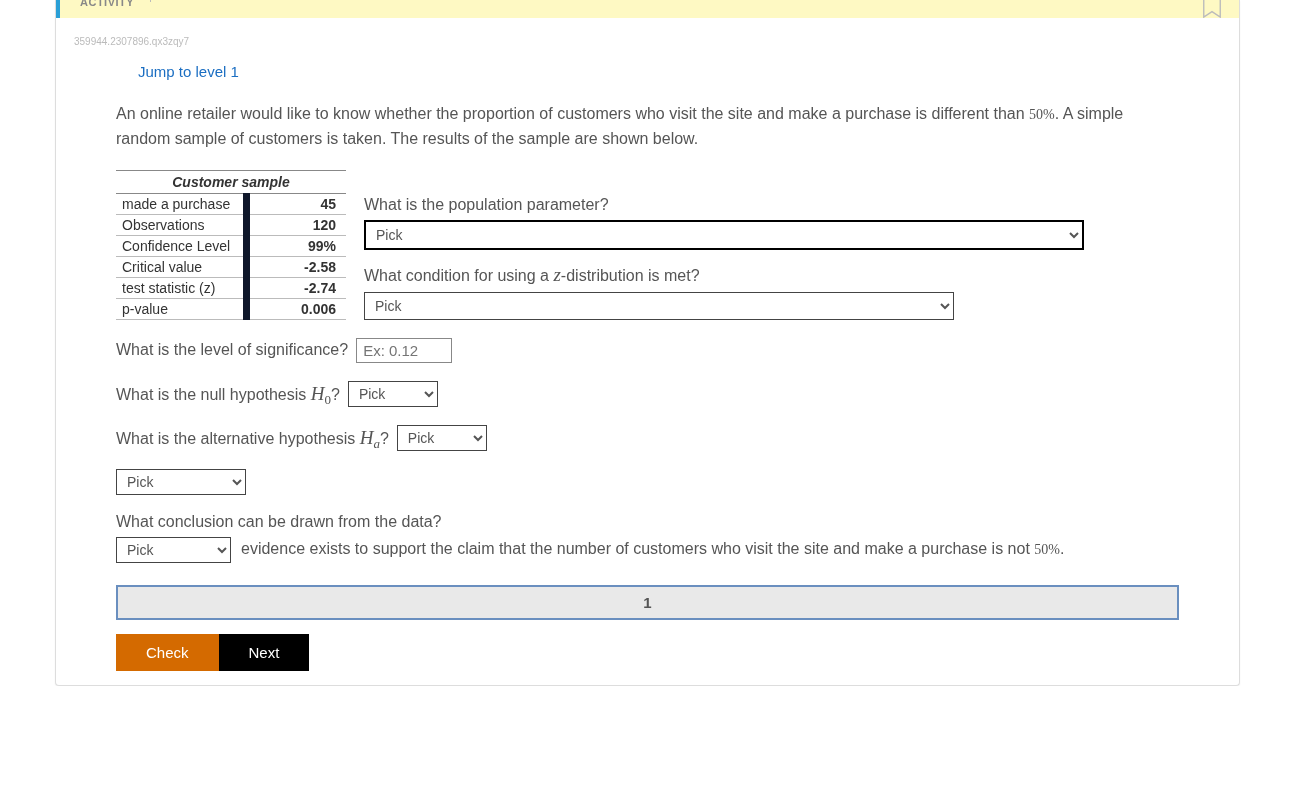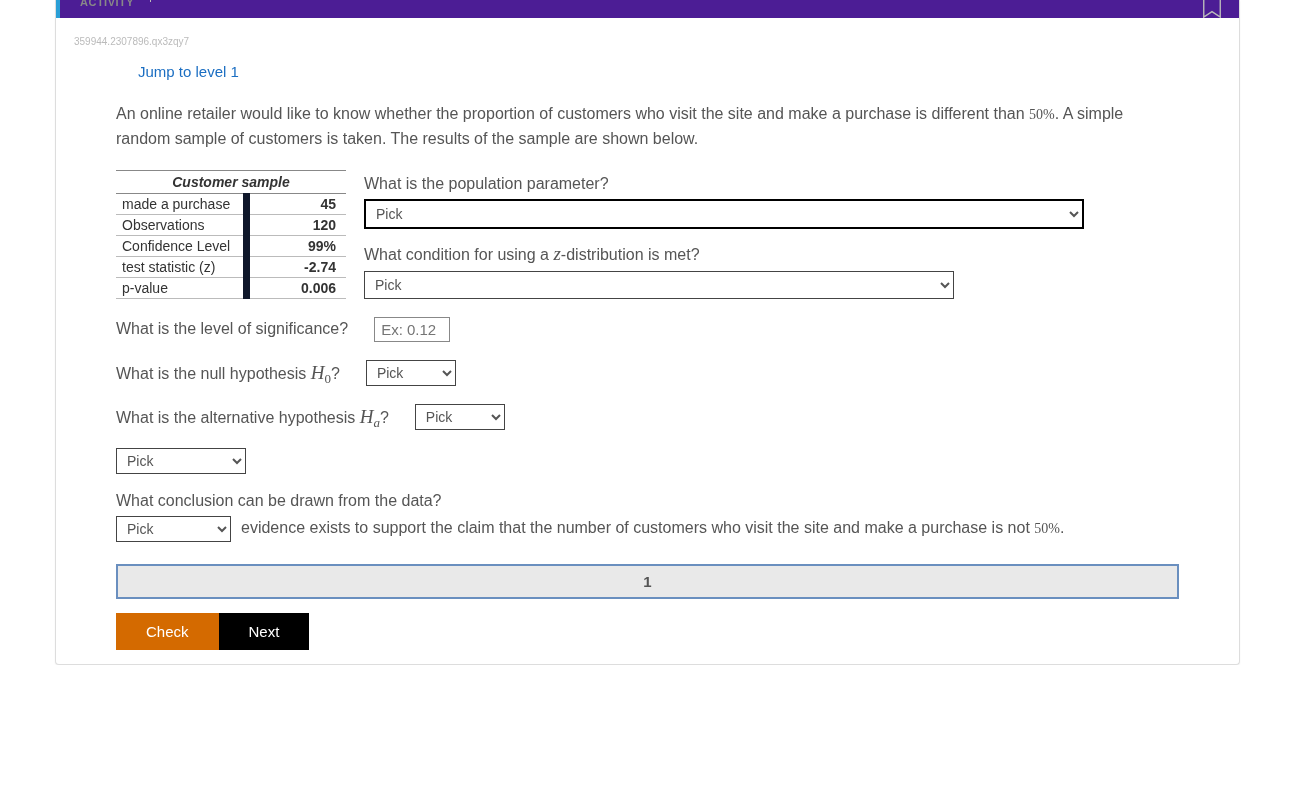--- a/index.html
+++ b/index.html
@@ -17,21 +17,21 @@
   }
   .outer-card {
     margin: 0 55px 0 55px;
     border: 1px solid #ddd;
     border-top: none;
     border-radius: 0 0 4px 4px;
     background: #fff;
     box-shadow: 0 1px 2px rgba(0,0,0,0.05);
   }
   .header-bar {
-    background: #4c1d95;
+    background: #fef9c3;
     border-left: 4px solid #2a9fd6;
     padding: 0 20px 6px 20px;
     display: flex;
     align-items: flex-end;
     height: 18px;
     position: relative;
     overflow: hidden;
   }
   .header-label {
     font-size: 11px;
@@ -118,31 +118,31 @@
   }
   select.pick.wide { width: 720px; height: 30px; }
   select.pick.med  { width: 590px; height: 28px; }
   select.pick.sm   { width: 90px; height: 26px; }
   select.pick.sm2  { width: 130px; height: 26px; }
   select.pick.sm3  { width: 115px; height: 26px; }
   select.pick.focus { border: 2px solid #000; }
   .inline-row {
     display: flex;
     align-items: center;
-    gap: 26px;
+    gap: 8px;
     margin-top: 18px;
     font-size: 16px;
     color: #555;
     flex-wrap: wrap;
   }
   .ex-input {
     border: 1px solid #888;
     font-size: 15px;
     padding: 3px 6px;
-    width: 76px;
+    width: 96px;
     color: #888;
     font-family: inherit;
   }
   .math-var {
     font-family: "Times New Roman", serif;
     font-style: italic;
     font-size: 19px;
   }
   .math-sub { font-size: 13px; font-style: normal; position: relative; top: 4px; }
   .conclusion-block { margin-top: 18px; }
@@ -206,20 +206,24 @@
               </tr>
           <tr>
                 <td class="lbl">Observations</td>
                 <td class="val">120</td>
               </tr>
           <tr>
                 <td class="lbl">Confidence Level</td>
                 <td class="val">99%</td>
               </tr>
           <tr>
+                <td class="lbl">Critical value</td>
+                <td class="val">-2.58</td>
+              </tr>
+          <tr>
                 <td class="lbl">test statistic (z)</td>
                 <td class="val">-2.74</td>
               </tr>
           <tr>
                 <td class="lbl">p-value</td>
                 <td class="val">0.006</td>
               </tr>
         </tbody>
           </table>
 

